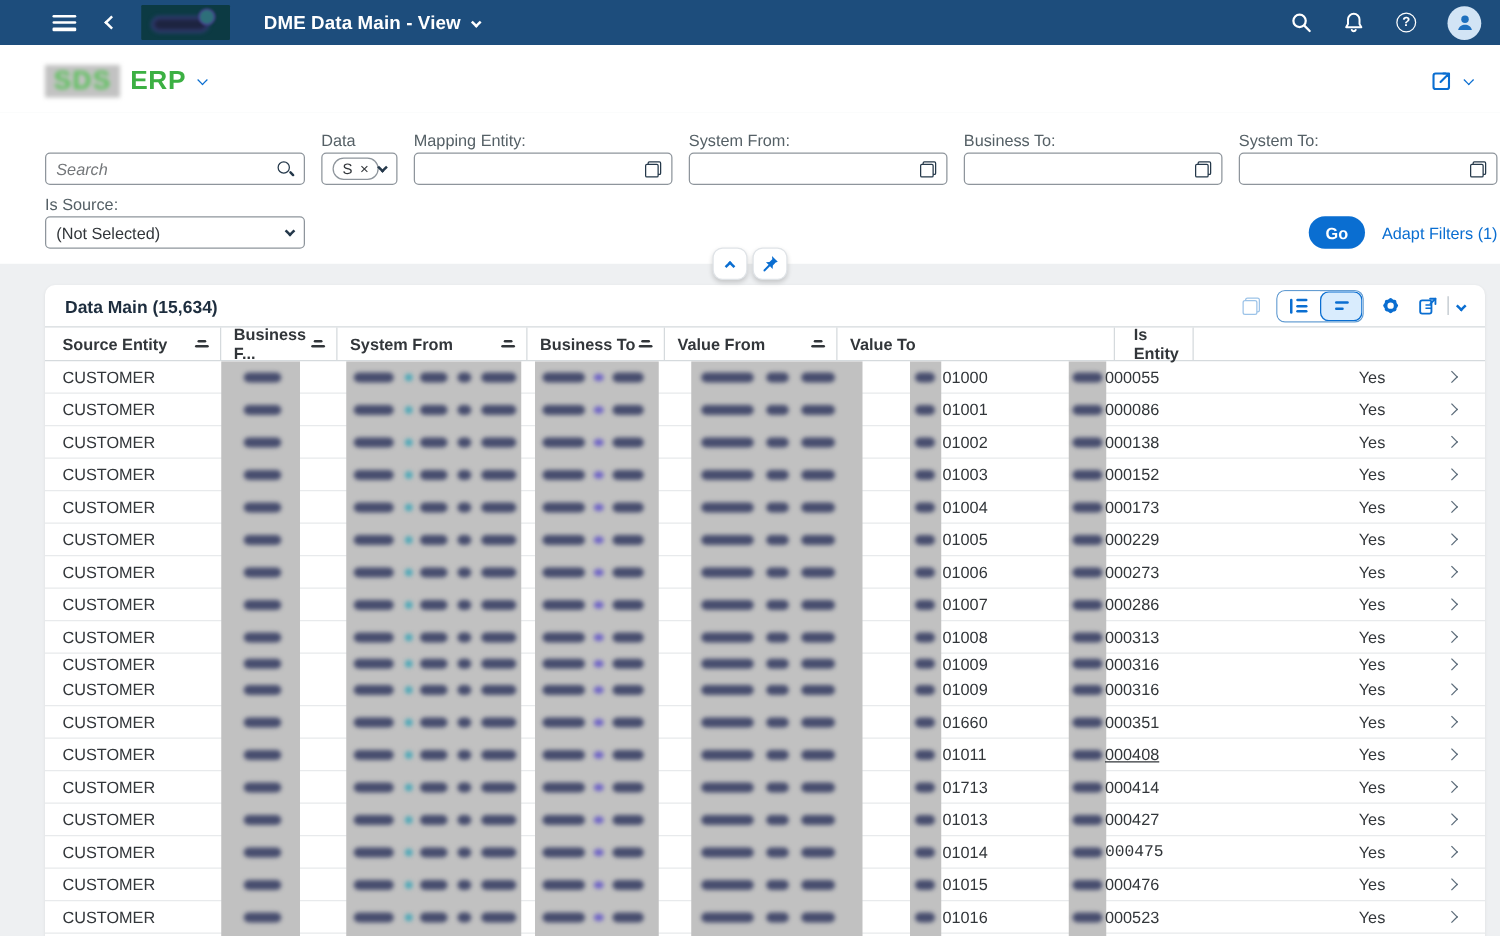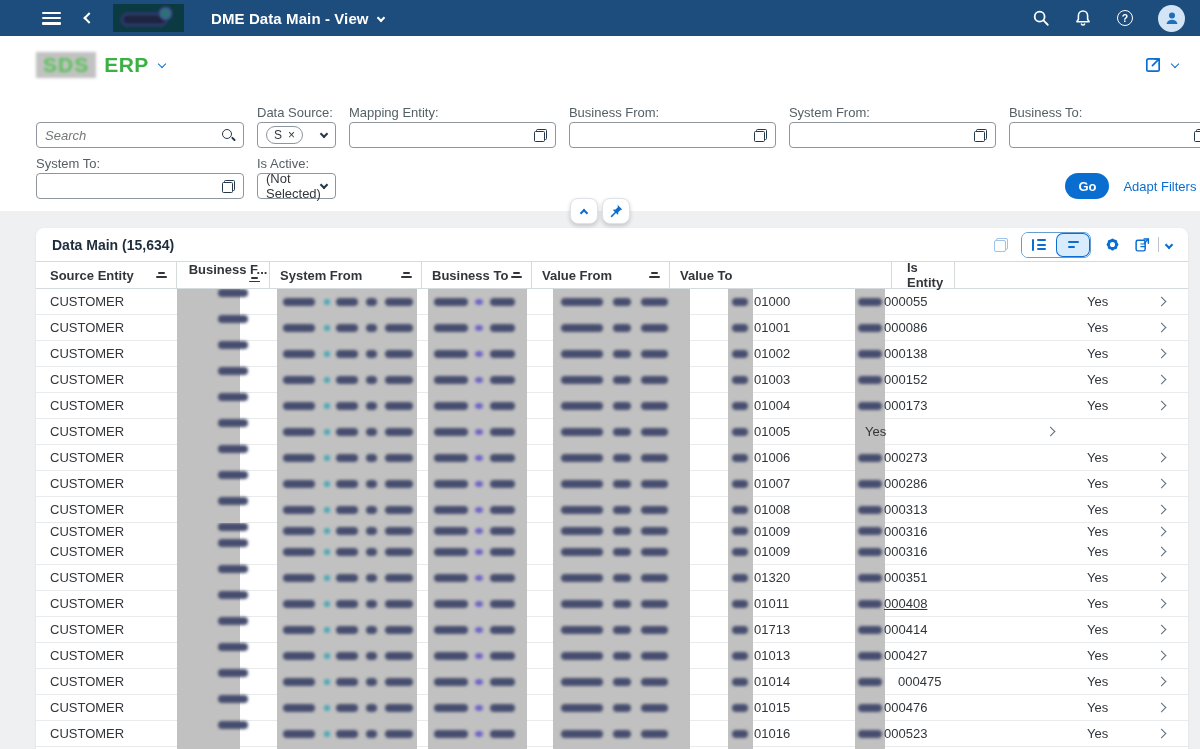--- a/index.html
+++ b/index.html
@@ -86,21 +86,21 @@
   .th:last-child { border-right:none; }
   .hdr-sort { margin-left:auto; margin-right:9px; display:flex; flex-direction:column; align-items:center; gap:2px; }
   .hdr-sort i { display:block; height:1.6px; background:#32363a; border-radius:1px; }
   .hdr-sort i.s1 { width:7px; } .hdr-sort i.s2 { width:11px; }
   .tbody { position:relative; flex:1; overflow:hidden; }
   .band { position:absolute; top:0; bottom:0; background:#c1c1c1; z-index:1; }
   .row { height:26px; display:flex; border-bottom:1px solid #e8eaec; position:relative; cursor:pointer; }
   .row.sq { height:16px; overflow:hidden; border-bottom:none; }
   .cell { display:flex; align-items:center; font-size:13px; color:#32363a; position:relative; z-index:2; }
   .c0 { width:141px; padding-left:14px; }
-  .c1 { width:93px;flex-direction:column; } .c2 { width:152px; } .c3 { width:110px; } .c4 { width:180px; }
+  .c1 { width:93px; } .c2 { width:152px; } .c3 { width:110px; } .c4 { width:180px; }
   .c5 { width:138px; } .c6 { width:222px; }
   .c7 { width:63px; padding-left:15px; }
   .c8 { flex:1; justify-content:center; }
   .blob { display:inline-block; height:8px; background:#474d6e; border-radius:4px; filter:blur(1.5px); flex:none; }
   .blob.dot { height:6px; border-radius:50%; background:#4aa7b7; }
   .blob.dot2 { height:6px; border-radius:50%; background:#6f64c5; }
   .row-chev { width:7px; height:7px; border-right:1.6px solid #5b6b79; border-top:1.6px solid #5b6b79; transform:rotate(45deg); }
   .valtxt { margin-left:6px; }
 </style>
 </head>
@@ -186,27 +186,20 @@
       </div>
     </div>
     <div class="fcell">
       <span class="flabel">Mapping Entity:</span>
       <div class="fbox">
         <input style="">
         <span class="vh"></span>
       </div>
     </div>
     <div class="fcell">
-      <span class="flabel">Business From:</span>
-      <div class="fbox">
-        <input style="">
-        <span class="vh"></span>
-      </div>
-    </div>
-    <div class="fcell">
       <span class="flabel">System From:</span>
       <div class="fbox">
         <input style="">
         <span class="vh"></span>
       </div>
     </div>
     <div class="fcell">
       <span class="flabel">Business To:</span>
       <div class="fbox">
         <input style="">
@@ -215,21 +208,21 @@
     </div>
 
     <div class="fcell">
       <span class="flabel">System To:</span>
       <div class="fbox">
         <input style="">
         <span class="vh"></span>
       </div>
     </div>
     <div class="fcell">
-      <span class="flabel">Is Active:</span>
+      <span class="flabel">Is Source:</span>
       <div class="fbox select">
         <span>(Not Selected)</span>
         <span class="chev down"></span>
       </div>
     </div>
     <div></div>
       <div></div>
       <div></div>
     <div class="factions" style="align-self:end; height:26px;">
       <button class="go-btn">Go</button>
@@ -544,20 +537,24 @@
           </div>
           <div class="cell c4">
             <span class="blob" style="width: 42px; margin-left: 29px; margin-right: 10px;"></span>
             <span class="blob" style="width: 18px; margin-right: 10px;"></span>
             <span class="blob" style="width: 27px; margin-right: 0px;"></span>
           </div>
           <div class="cell c5">
             <span class="blob" style="width: 16px; margin-left: 20px; margin-right: 0px;"></span>
             <span class="valtxt">01005</span>
           </div>
+          <div class="cell c6">
+            <span class="blob" style="width: 24px; margin-left: 8px; margin-right: 0px;"></span>
+            <span class="valtxt" style="margin-left: 2px;">000229</span>
+          </div>
           <div class="cell c7">Yes</div>
           <div class="cell c8">
             <span class="row-chev"></span>
           </div>
         </div>
         <div class="row">
           <div class="cell c0">CUSTOMER</div>
           <div class="cell c1">
             <span class="blob" style="width: 30px; margin-left: 18px; margin-right: 0px;"></span>
           </div>
@@ -748,21 +745,21 @@
             <span class="blob dot2" style="width: 8px; margin-right: 7px;"></span>
             <span class="blob" style="width: 25px; margin-right: 0px;"></span>
           </div>
           <div class="cell c4">
             <span class="blob" style="width: 42px; margin-left: 29px; margin-right: 10px;"></span>
             <span class="blob" style="width: 18px; margin-right: 10px;"></span>
             <span class="blob" style="width: 27px; margin-right: 0px;"></span>
           </div>
           <div class="cell c5">
             <span class="blob" style="width: 16px; margin-left: 20px; margin-right: 0px;"></span>
-            <span class="valtxt">01320</span>
+            <span class="valtxt">01660</span>
           </div>
           <div class="cell c6">
             <span class="blob" style="width: 24px; margin-left: 8px; margin-right: 0px;"></span>
             <span class="valtxt" style="margin-left: 2px;">000351</span>
           </div>
           <div class="cell c7">Yes</div>
           <div class="cell c8">
             <span class="row-chev"></span>
           </div>
         </div>
@@ -892,21 +889,21 @@
             <span class="blob" style="width: 42px; margin-left: 29px; margin-right: 10px;"></span>
             <span class="blob" style="width: 18px; margin-right: 10px;"></span>
             <span class="blob" style="width: 27px; margin-right: 0px;"></span>
           </div>
           <div class="cell c5">
             <span class="blob" style="width: 16px; margin-left: 20px; margin-right: 0px;"></span>
             <span class="valtxt">01014</span>
           </div>
           <div class="cell c6">
             <span class="blob" style="width: 24px; margin-left: 8px; margin-right: 0px;"></span>
-            <span class="valtxt" style="margin-left: 16px;">000475</span>
+            <span class="valtxt" style="margin-left: 2px; font-family: Liberation Mono, monospace;">000475</span>
           </div>
           <div class="cell c7">Yes</div>
           <div class="cell c8">
             <span class="row-chev"></span>
           </div>
         </div>
         <div class="row">
           <div class="cell c0">CUSTOMER</div>
           <div class="cell c1">
             <span class="blob" style="width: 30px; margin-left: 18px; margin-right: 0px;"></span>

